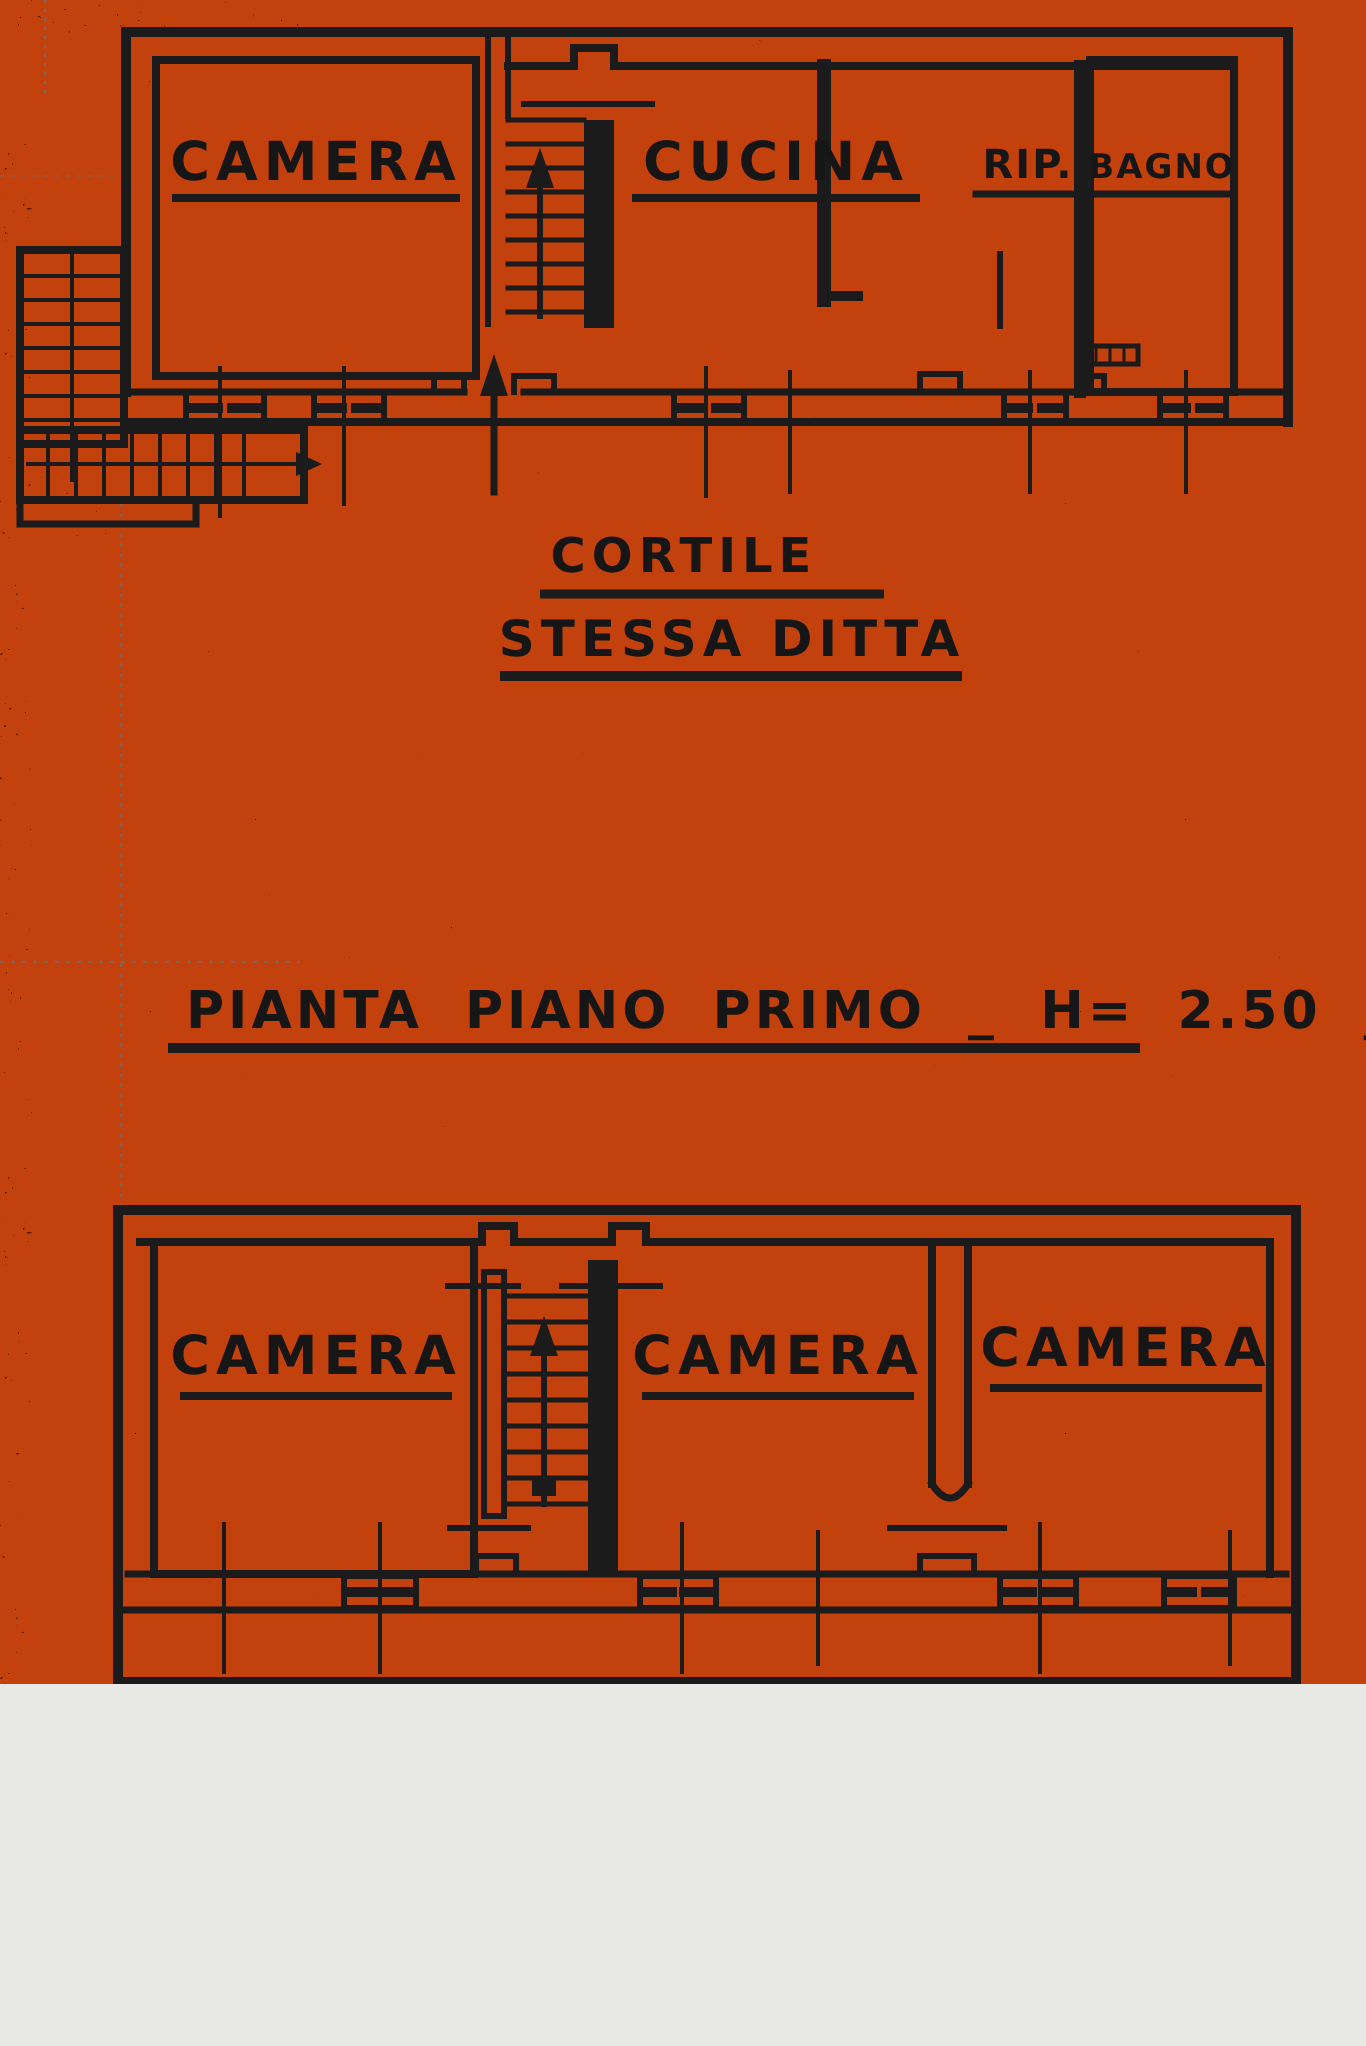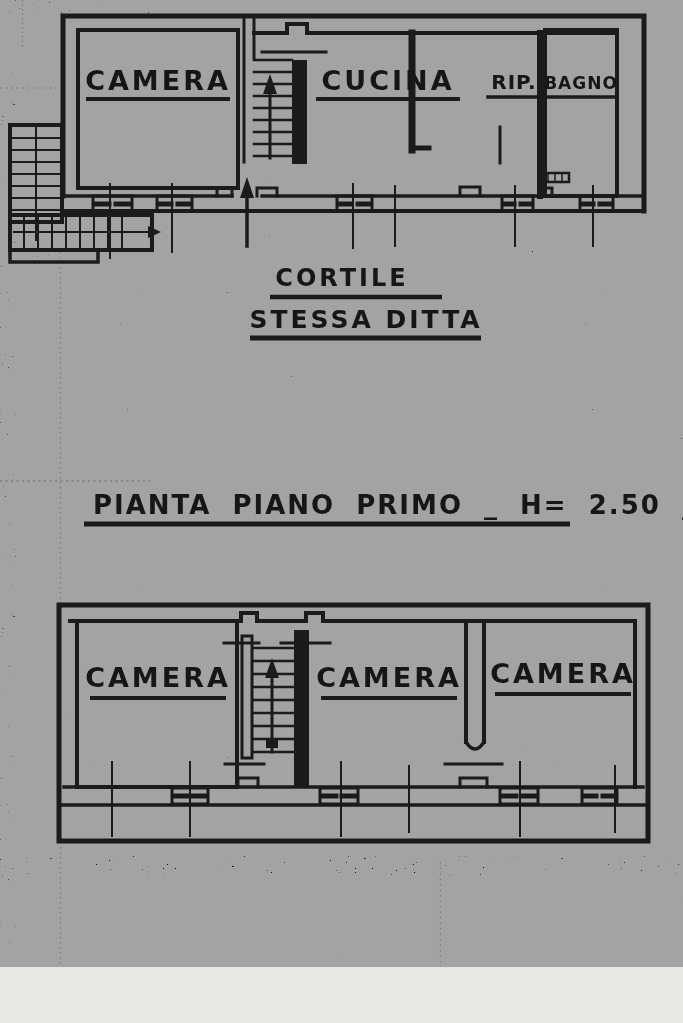--- a/index.html
+++ b/index.html
@@ -1,19 +1,19 @@
 <!DOCTYPE html>
 <html><head>
 <meta charset="utf-8">
 <style>
   html,body{margin:0;padding:0;background:#e8e8e4;}
   .page{
     position:relative;
-    width:683px;height:967px;
-    background:#a3a3a3;
+    width:683px;height:842px;
+    background:#c2410c;
     overflow:hidden;
     font-family:"DejaVu Sans", sans-serif;
   }
   svg text{
     font-family:"DejaVu Sans", sans-serif;
     font-weight:700;
     fill:#161616;
   }
 </style>
 </head>

